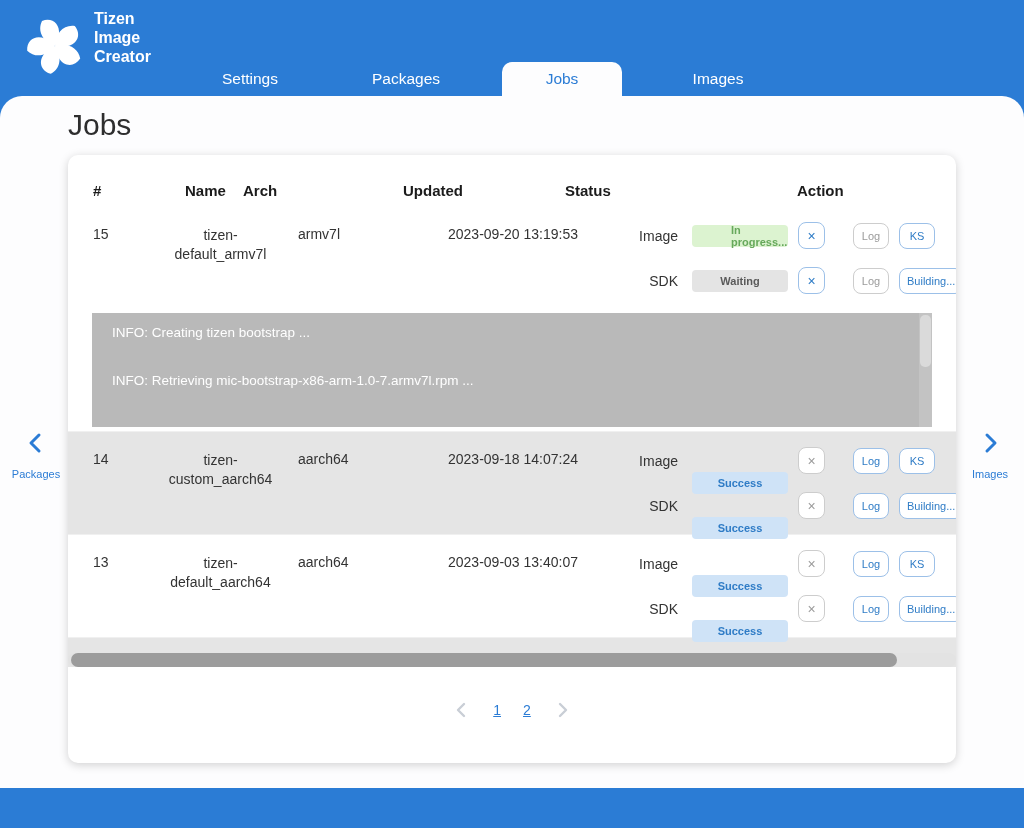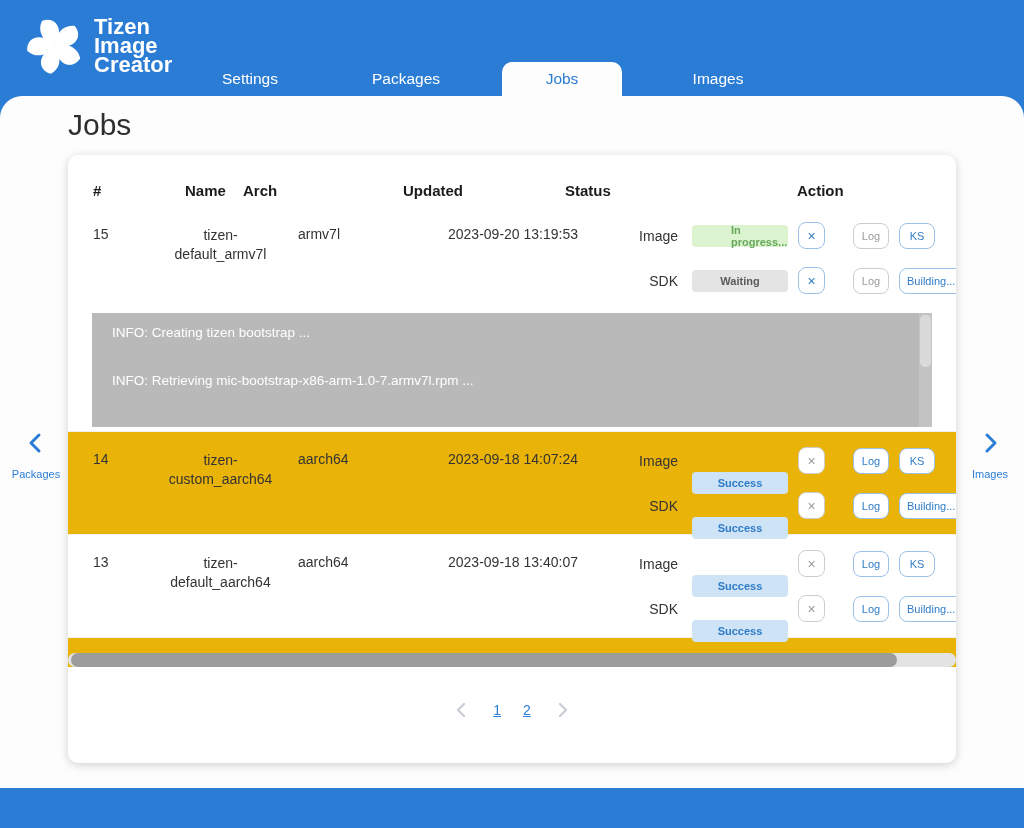--- a/index.html
+++ b/index.html
@@ -17,21 +17,21 @@
   html,body{margin:0;padding:0;width:1024px;height:828px;overflow:hidden;}
   body{
     position:relative;
     background:var(--brand-blue);
     font-family:"Liberation Sans", sans-serif;
   }
 
   
   .header{position:absolute;top:0;left:0;right:0;height:96px;}
   .brand{position:absolute;left:24px;top:8px;display:flex;align-items:flex-start;gap:8px;}
-  .brand-text{color:#fff;font-weight:bold;font-size:22px;line-height:19px;margin-top:9px;}
+  .brand-text{color:#fff;font-weight:bold;font-size:16px;line-height:19px;margin-top:1px;}
   .tabs{position:absolute;left:172px;bottom:0;display:flex;}
   .tab{width:156px;height:34px;display:flex;justify-content:center;align-items:flex-end;cursor:pointer;}
   .tab-inner{width:120px;height:34px;display:flex;align-items:center;justify-content:center;
     font-size:15.5px;color:#fff;border-radius:10px 10px 0 0;margin-top:8px;}
   .tab.active .tab-inner{background:var(--content-bg);color:var(--brand-blue);}
 
   
   .main{position:absolute;top:96px;left:0;right:0;bottom:40px;background:var(--content-bg);
     border-radius:22px 22px 0 0;}
   .page-title{position:absolute;left:68px;top:12px;margin:0;font-size:30px;font-weight:normal;color:#2e2e2e;}
@@ -44,21 +44,21 @@
   
   .card{position:absolute;left:68px;top:59px;width:888px;height:608px;background:#fff;
     border-radius:10px;box-shadow:0 2px 10px rgba(0,0,0,0.18);overflow:hidden;padding-top:18px;}
   .thead{display:flex;align-items:center;height:34px;padding-left:25px;font-weight:bold;font-size:15px;color:#1b1b1b;}
   .th-id{width:92px;}.th-name{width:58px;}.th-arch{width:160px;}.th-updated{width:162px;}
   .th-status{width:232px;}.th-action{flex:1;}
 
   .viewport{position:relative;height:460px;overflow:hidden;}
   .job-row{display:flex;padding:6px 0;}
   .job-row + .job-row, .log-panel + .job-row{border-top:1px solid #f0f0f0;}
-  .job-row.alt{background:#eab308;}
+  .job-row.alt{background:#e5e5e5;}
   .cell{flex-shrink:0;font-size:14px;color:#333;padding-top:13px;}
   .cell.id{width:90px;padding-left:25px;}
   .cell.name{width:125px;text-align:center;line-height:19px;}
   .cell.arch{width:115px;padding-left:15px;}
   .cell.updated{width:230px;text-align:center;}
   .sublines{flex-shrink:0;}
   .subline{display:flex;align-items:center;height:45px;}
   .kind{width:50px;text-align:right;font-size:14px;color:#333;flex-shrink:0;}
   .badge{margin-left:14px;width:96px;height:22px;border-radius:4px;font-size:11px;font-weight:bold;
     display:flex;align-items:center;justify-content:center;flex-shrink:0;}
@@ -203,21 +203,21 @@
     <button class="xbtn muted">×</button>
     <button class="abtn b0 primary">Log</button>
     <button class="abtn b1 primary">Building...</button>
   </div>
             </div>
   </div>
           <div class="job-row">
     <div class="cell id">13</div>
     <div class="cell name">tizen-default_aarch64</div>
     <div class="cell arch">aarch64</div>
-    <div class="cell updated">2023-09-18 13:40:07</div>
+    <div class="cell updated">2023-09-03 13:40:07</div>
     <div class="sublines">
               <div class="subline">
     <div class="kind">Image</div>
     <div class="badge success">Success</div>
     <button class="xbtn muted">×</button>
     <button class="abtn b0 primary">Log</button>
     <button class="abtn b1 primary">KS</button>
   </div>
               <div class="subline">
     <div class="kind">SDK</div>

